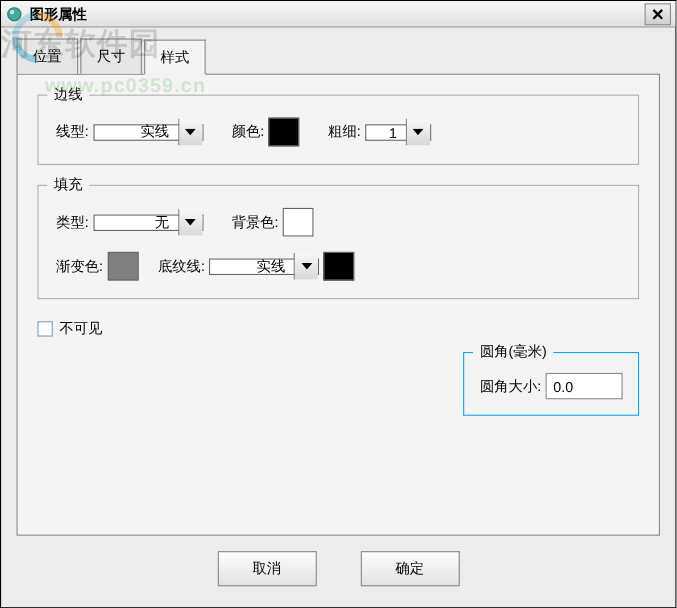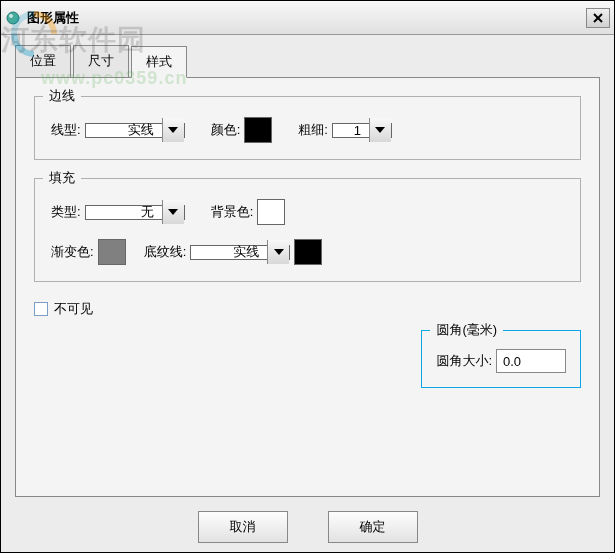--- a/index.html
+++ b/index.html
@@ -12,21 +12,21 @@
       position: relative;
     }
     .window {
       width: 615px;
       height: 553px;
       background: #ececec;
       border: 1px solid #000;
       position: relative;
     }
     .titlebar {
-      height: 34px;
+      height: 24px;
       background: linear-gradient(to bottom, #f8f8f8, #e0e0e0);
       border-bottom: 1px solid #999;
       display: flex;
       align-items: center;
       padding: 0 4px;
     }
     .titlebar-icon {
       width: 16px;
       height: 16px;
       margin-right: 6px;

